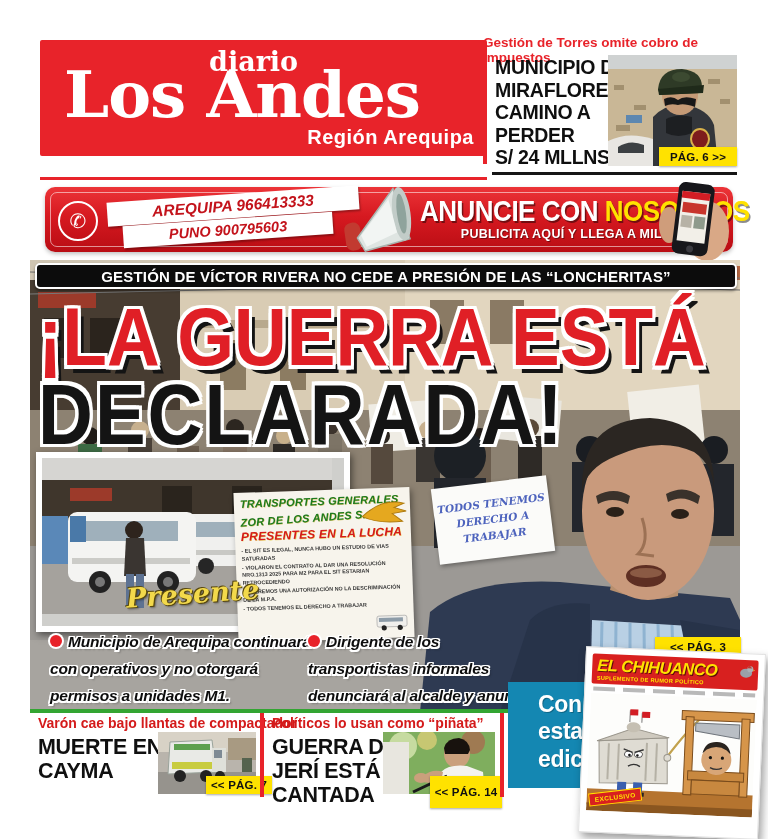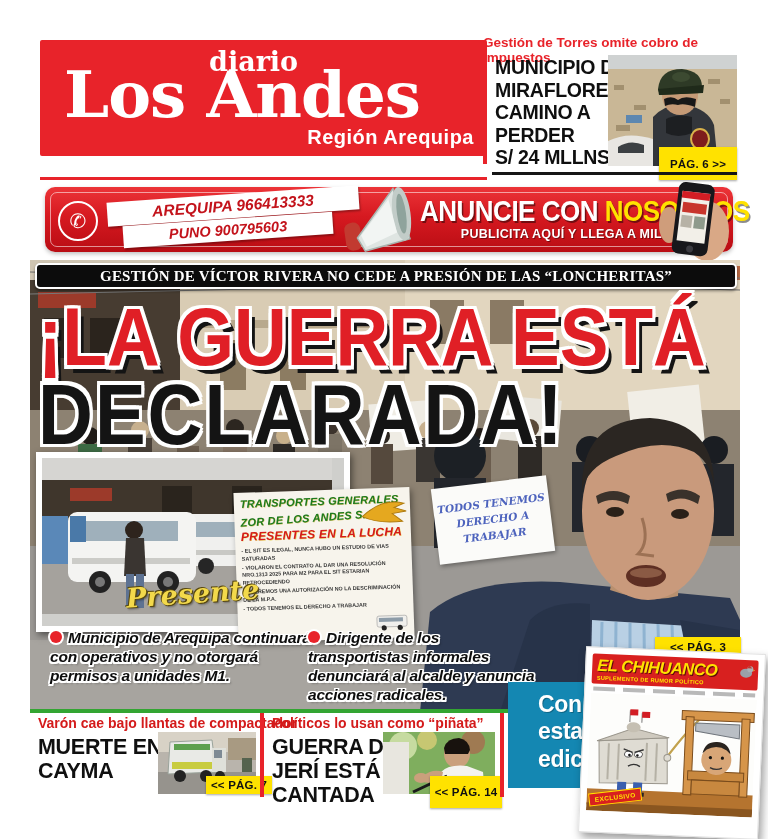--- a/index.html
+++ b/index.html
@@ -24,21 +24,21 @@
 
   
   .sec-kicker{left:483px;top:35px;width:250px;font-size:13.5px;font-weight:700;color:#e8232a;}
   .sec-vbar{left:483px;top:56px;width:4px;height:108px;background:#e8232a;}
   .sec-headline{left:495px;top:56px;width:140px;font-size:19.5px;line-height:21.5px;font-weight:700;
       color:#0f0f0f;letter-spacing:-.3px;transform:scaleY(1.05);transform-origin:left top;}
   .sec-photo{left:608px;top:55px;width:129px;height:111px;overflow:hidden;background:#c8b79a;}
   .pag-box{background:#ffe200;color:#111;font-weight:700;font-size:11.5px;
       display:flex;align-items:center;justify-content:center;letter-spacing:.2px;
       box-shadow:0 1px 2px rgba(0,0,0,.35);white-space:nowrap;}
-  .sec-pag{left:659px;top:147px;width:78px;height:33px;}
+  .sec-pag{left:659px;top:147px;width:78px;height:19px;}
   .sec-underline{left:492px;top:172px;width:245px;height:3px;background:#151515;}
 
   
   .ad{left:45px;top:187px;width:688px;height:65px;border-radius:10px;
       background:linear-gradient(180deg,#ec3438 0%,#d61920 45%,#b90d14 100%);
       box-shadow:0 2px 4px rgba(0,0,0,.25);}
   .ad-frame{position:absolute;left:5px;top:5px;right:5px;bottom:5px;border:1px solid rgba(255,255,255,.55);border-radius:7px;}
   .ad-phone-circle{position:absolute;left:13px;top:14px;width:36px;height:36px;border:2.5px solid #fff;
       border-radius:50%;display:flex;align-items:center;justify-content:center;color:#fff;font-size:20px;}
   .ribbon{position:absolute;background:#fff;color:#c3131b;font-weight:700;font-style:italic;
@@ -52,21 +52,21 @@
   .ad-title .yel{color:#ffe200;}
   .ad-sub{position:absolute;left:375px;top:40px;width:300px;text-align:center;font-size:12.5px;
       font-weight:700;color:#fff;letter-spacing:.3px;text-shadow:1px 1px 0 rgba(0,0,0,.4);white-space:nowrap;}
   .ad-hand{position:absolute;right:4px;top:-8px;width:74px;height:86px;}
 
   
   .main{left:30px;top:260px;width:710px;height:452px;overflow:hidden;background:#9b958c;}
   .main-kicker{position:absolute;left:5px;top:3px;width:698px;height:22px;background:#0c0c0c;
       border:2px solid #fff;border-radius:5px;box-shadow:0 2px 3px rgba(0,0,0,.45);
       display:flex;align-items:center;justify-content:center;color:#fff;font-weight:700;
-      font-size:15px;letter-spacing:.2px;white-space:nowrap;transform-origin:left top;font-family:Liberation Serif, serif;}
+      font-size:15px;letter-spacing:.2px;white-space:nowrap;transform-origin:left top;}
   .hl{position:absolute;font-weight:700;white-space:nowrap;line-height:1;
       transform:scaleY(1.12);transform-origin:left top;letter-spacing:0px;}
   .hl1{left:8px;top:36px;font-size:73px;color:#e01f26;
       text-shadow:-3px -3px 0 #fff,3px -3px 0 #fff,-3px 3px 0 #fff,3px 3px 0 #fff,
                   -3px 0 0 #fff,3px 0 0 #fff,0 -3px 0 #fff,0 3px 0 #fff,6px 7px 0 #141414;}
   .hl2{left:8px;top:112px;font-size:76px;color:#141414;letter-spacing:2px;
       text-shadow:-3px -3px 0 #fff,3px -3px 0 #fff,-3px 3px 0 #fff,3px 3px 0 #fff,
                   -3px 0 0 #fff,3px 0 0 #fff,0 -3px 0 #fff,0 3px 0 #fff;}
   .inset{position:absolute;left:6px;top:192px;width:302px;height:168px;background:#cfcfcc;
       border:6px solid #fff;box-shadow:2px 3px 7px rgba(0,0,0,.5);}
@@ -80,21 +80,21 @@
   .ps-claims div{margin-bottom:1px;}
   .ps-swoosh{position:absolute;right:2px;top:6px;width:48px;height:34px;}
   .ps-van{position:absolute;right:4px;bottom:6px;width:34px;height:18px;}
   .script-caption{position:absolute;left:96px;top:318px;font-family:"DejaVu Serif","Liberation Serif",serif;
       font-style:italic;font-weight:700;font-size:27px;color:#f3d94b;transform:rotate(-4deg);
       text-shadow:1px 1px 0 #59490f,-1px -1px 0 #59490f,2px 2px 2px rgba(0,0,0,.4);}
   .crowd-sign{position:absolute;left:405px;top:222px;width:116px;height:76px;background:#fbfbf9;
       transform:rotate(-7deg);box-shadow:1px 2px 4px rgba(0,0,0,.35);display:flex;align-items:center;
       justify-content:center;text-align:center;color:#4d63bd;font-weight:700;font-size:10.5px;
       line-height:1.5;font-family:"DejaVu Serif","Liberation Serif",serif;font-style:italic;padding:3px;box-sizing:border-box;}
-  .bullet{position:absolute;font-size:15.5px;line-height:19px;font-weight:700;font-style:italic;
+  .bullet{position:absolute;font-size:15.5px;line-height:27px;font-weight:700;font-style:italic;
       color:#0d0d0d;letter-spacing:-.2px;
       text-shadow:-1.5px -1.5px 0 #fff,1.5px -1.5px 0 #fff,-1.5px 1.5px 0 #fff,1.5px 1.5px 0 #fff,
                   -1.5px 0 0 #fff,1.5px 0 0 #fff,0 -1.5px 0 #fff,0 1.5px 0 #fff,2.5px 3px 2px rgba(0,0,0,.25);}
   .bullet .dot{display:inline-block;width:12px;height:12px;background:#e8232a;border-radius:50%;
       margin-right:6px;box-shadow:0 0 0 2px #fff;}
   .bullet1{left:20px;top:368px;width:268px;}
   .bullet2{left:278px;top:368px;width:232px;}
   .main-pag{left:655px;top:637px;width:86px;height:20px;}
 
   

